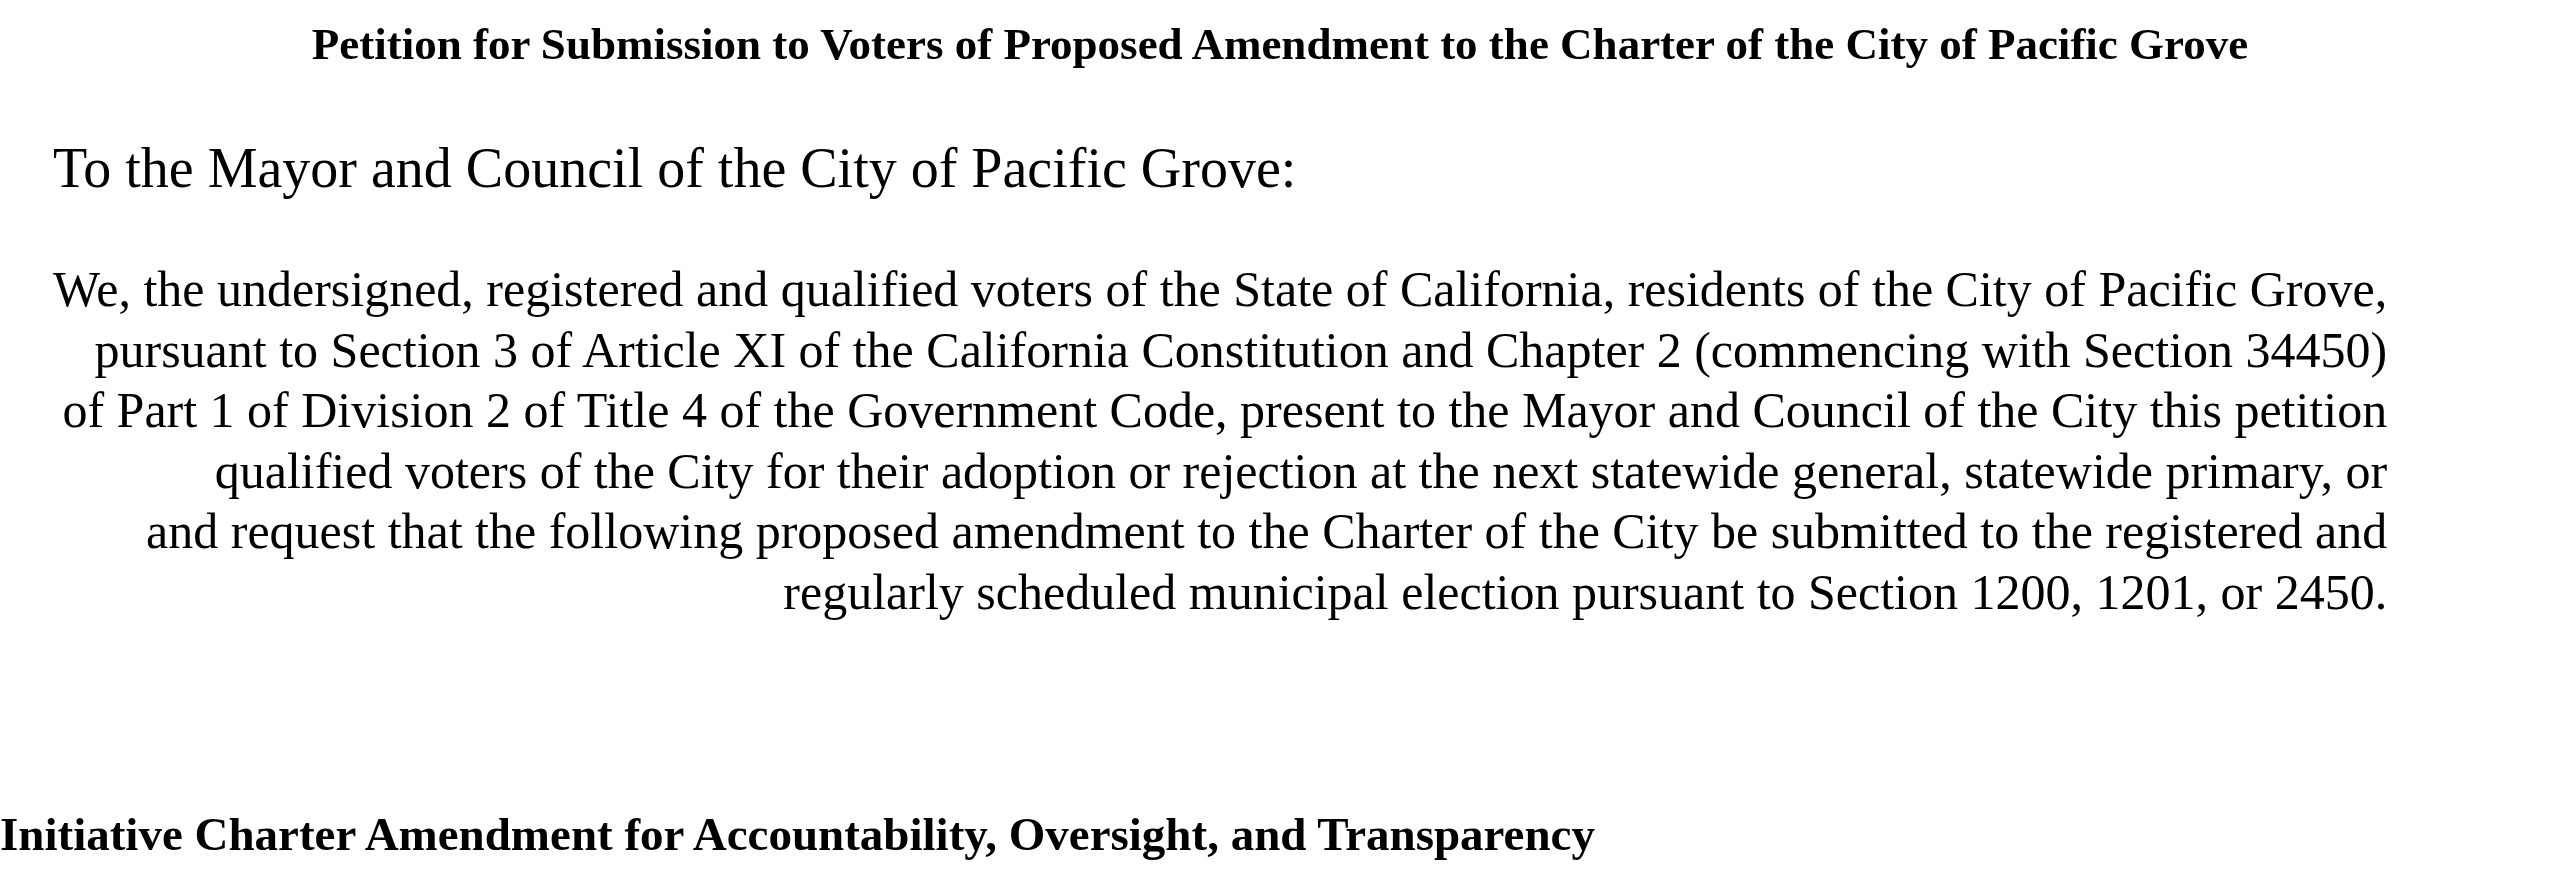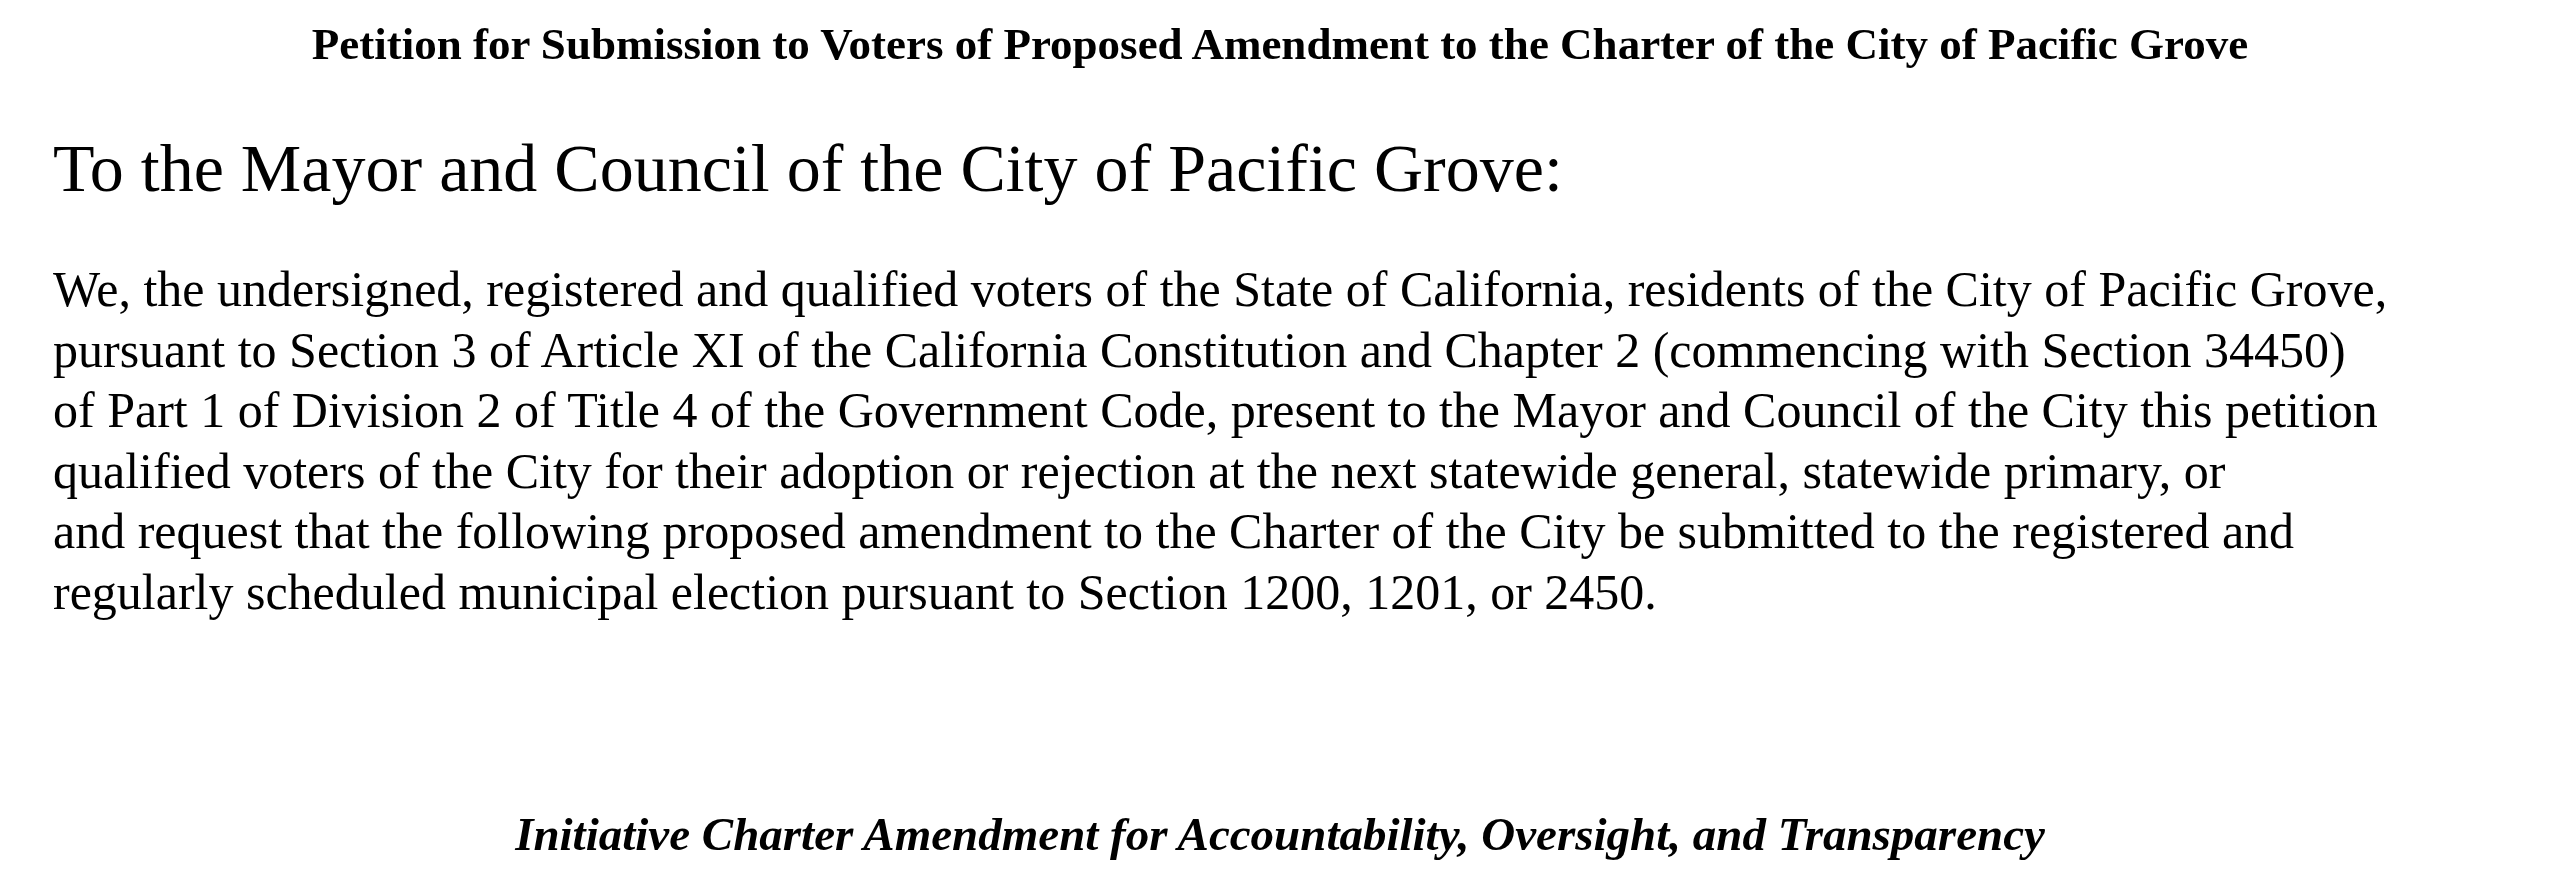--- a/index.html
+++ b/index.html
@@ -30,51 +30,51 @@
       text-align: center;
       font-weight: bold;
       font-size: 45px;
       line-height: 60px;
       white-space: nowrap;
     }
     .salutation {
       position: absolute;
       left: 53px;
       top: 138px;
-      font-size: 68px;
+      font-size: 56px;
       line-height: 60px;
       white-space: nowrap;
     }
     .body-para {
       position: absolute;
       left: 53px;
       top: 259px;
       font-size: 50px;
       line-height: 60.5px;
     }
     .body-para .line {
       display: block;
       white-space: nowrap;
+      text-align: right;
     }
     .lead-in {
       position: absolute;
       left: 53px;
       top: 682px;
       font-size: 50px;
       line-height: 60px;
       white-space: nowrap;
     }
     .amendment-title {
       position: absolute;
       left: 0;
       width: 2560px;
       top: 804px;
-      text-align: center;
+      text-align: left;
       font-weight: bold;
-      font-style: italic;
       font-size: 47px;
       line-height: 60px;
       white-space: nowrap;
     }
   </style>
 </head>
 <body>
 
 <div class="page">
   <div class="title">Petition for Submission to Voters of Proposed Amendment to the Charter of the City of Pacific Grove</div>

